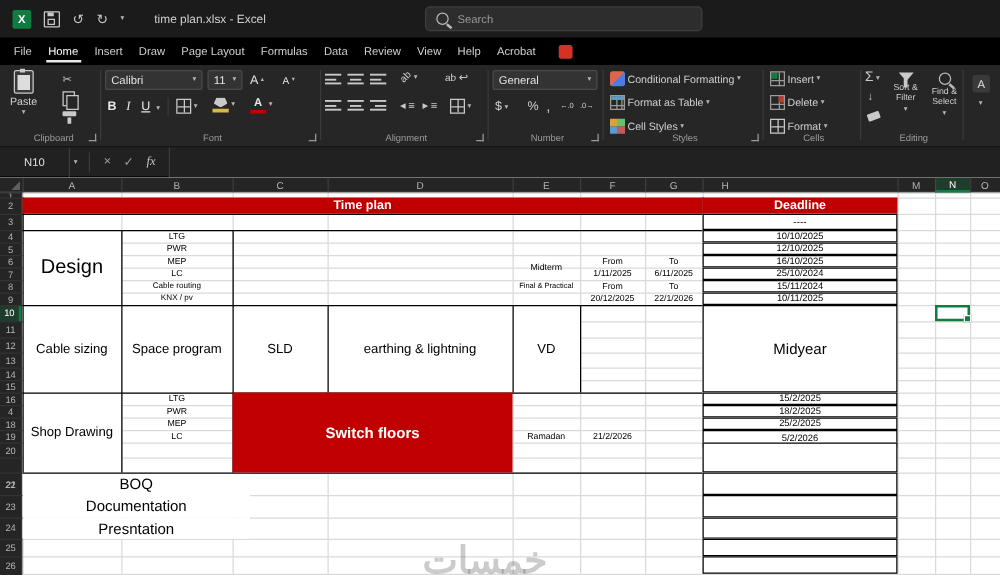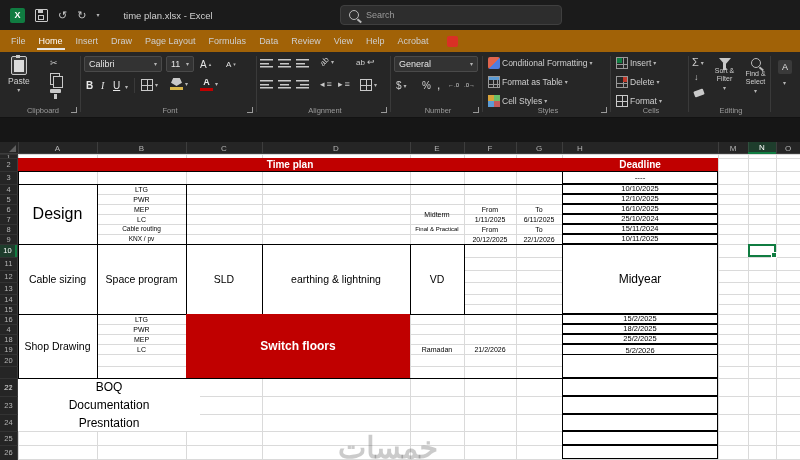--- a/index.html
+++ b/index.html
@@ -13,21 +13,21 @@
   .i-save::before{content:"";position:absolute;left:2px;top:0;width:5px;height:3px;background:#c9c9c9}
   .i-save::after{content:"";position:absolute;left:2px;bottom:1px;width:4px;height:3px;border:1px solid #c9c9c9}
   .tglyph{color:#c9c9c9;font-size:11px}
   .apptitle{margin-left:14px;font-size:9.5px;color:#d0d0d0;white-space:nowrap}
   .search{position:absolute;left:340px;top:5px;width:222px;height:20px;background:#2d2d2d;border:1px solid #3f3f3f;border-radius:4px;display:flex;align-items:center;gap:7px;padding:0 8px;box-sizing:border-box}
   .i-mag{width:8px;height:8px;border:1.5px solid #b9b9b9;border-radius:50%;position:relative;flex:0 0 auto}
   .i-mag::after{content:"";position:absolute;width:5px;height:1.5px;background:#b9b9b9;right:-4px;bottom:-2px;transform:rotate(40deg)}
   .searchtxt{color:#9a9a9a;font-size:9px}
 
   
-  .tabsrow{position:absolute;top:30px;left:0;width:800px;height:22px;background:#a16207;display:flex;align-items:center;gap:11px;padding-left:10px;box-sizing:border-box}
+  .tabsrow{position:absolute;top:30px;left:0;width:800px;height:22px;background:#000000;display:flex;align-items:center;gap:11px;padding-left:10px;box-sizing:border-box}
   .tab{color:#cfcfcf;font-size:9px;position:relative;padding:4px 1px;cursor:pointer;white-space:nowrap}
   .tab.active{color:#fff}
   .tab.active::after{content:"";position:absolute;left:-1px;right:-1px;bottom:0;height:2px;background:#e8e8e8}
   .redbadge{width:11px;height:11px;background:#d93025;border-radius:2px;margin-left:6px;flex:0 0 auto}
 
   
   .ribbon{position:absolute;top:52px;left:0;width:800px;height:66px;background:#262626;border-bottom:1px solid #121212;box-sizing:border-box}
   .group{position:absolute;top:0;height:65px}
   .grouplabel{position:absolute;bottom:2px;left:0;right:0;text-align:center;font-size:7.5px;color:#9b9b9b;white-space:nowrap}
   .gsep{position:absolute;top:4px;height:56px;width:1px;background:#3a3a3a}
@@ -326,20 +326,29 @@
     <div class="gsep" style="left:770px"></div>
 
     <div class="group" style="left:774px;width:26px">
       <div class="ib" style="left:4px;top:8px">
         <span style="width:14px;height:14px;background:#3a3a3a;border-radius:2px;display:flex;align-items:center;justify-content:center;font-size:9px;color:#e0e0e0">A</span>
       </div>
       <span class="chev" style="position:absolute;left:9px;top:28px">▾</span>
     </div>
   </div>
 
+  <div class="fbar">
+    <div class="namebox">N10</div>
+    <span class="chev" style="margin:0 3px">▾</span>
+    <div class="fsep"></div>
+    <span class="fbtn">×</span>
+    <span class="fbtn">✓</span>
+    <span class="fbtn fx">fx</span>
+    <div class="finput"></div>
+  </div>
 
   <div id="grid">
 
     <div class="cell redcell fs10" style="left:18px;top:16px;width:544px;height:13px">Time plan</div>
     <div class="cell redcell fs10" style="left:562px;top:16px;width:156px;height:13px">Deadline</div>
 
     <div class="cell dbox fs8" style="left:562px;top:29px;width:156px;height:13px">----</div>
 
     <div class="cell merged fs11" style="left:18px;top:42px;width:79px;height:60px">Design</div>
     <div class="cell fs7" style="left:97px;top:42px;width:89px;height:10px">LTG</div>

